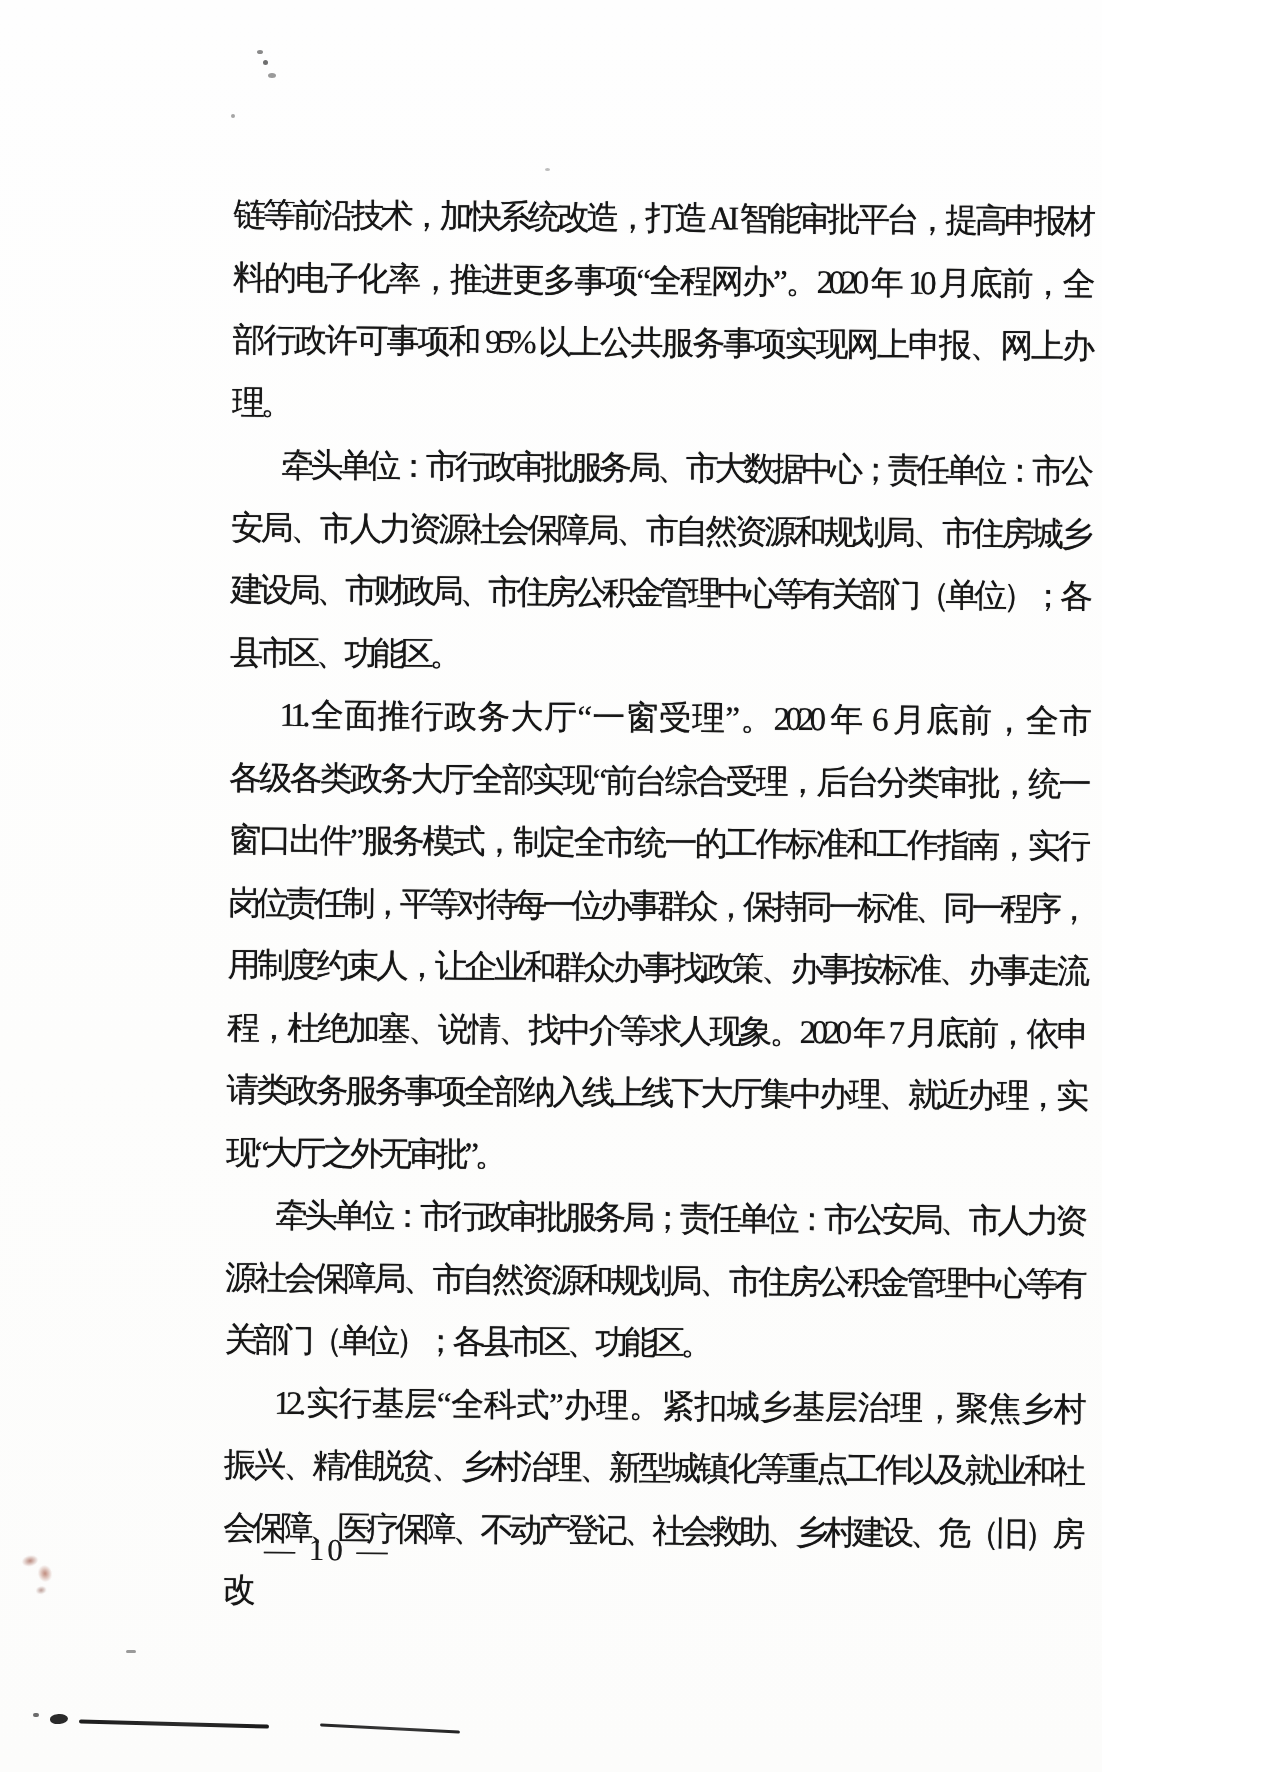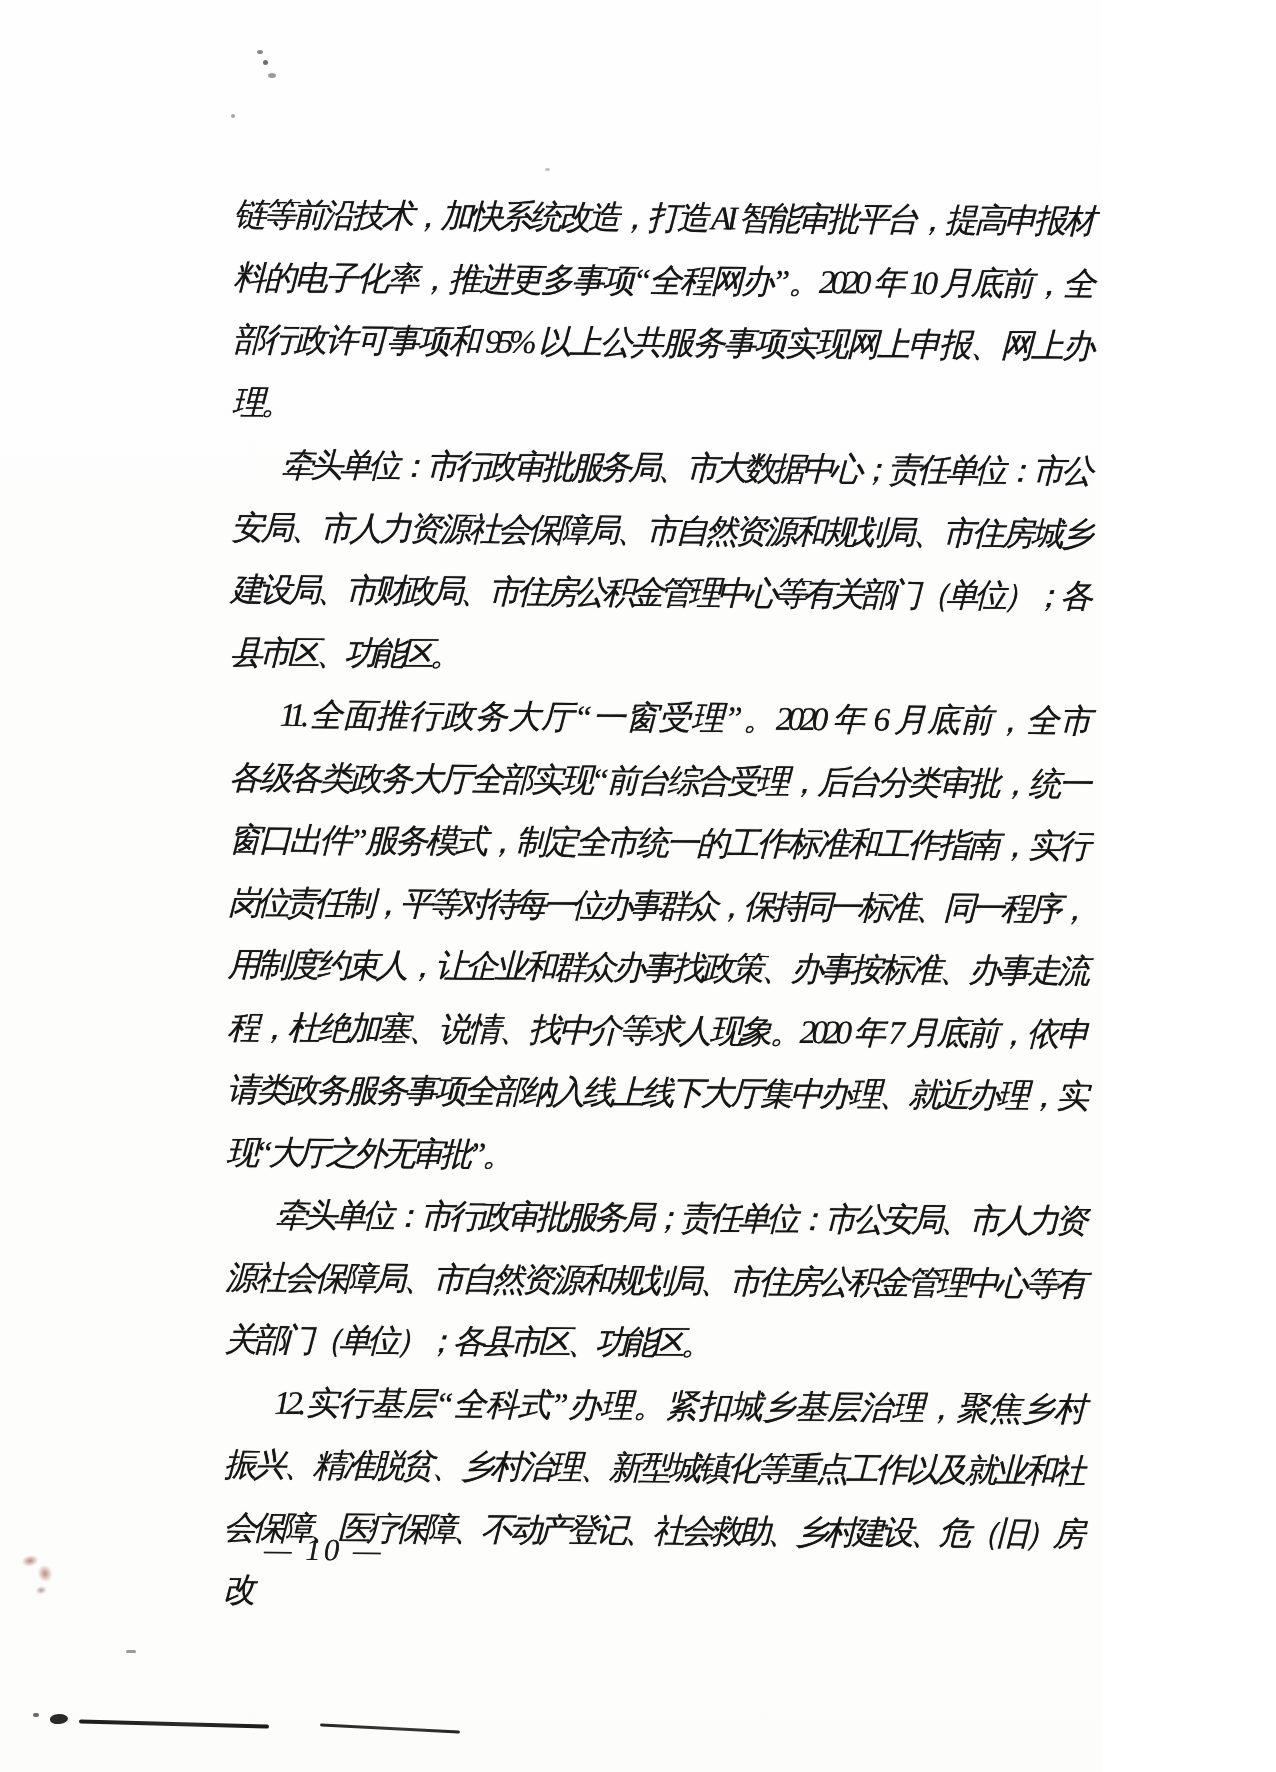--- a/index.html
+++ b/index.html
@@ -7,21 +7,20 @@
     width: 1276px; height: 1772px;
     background: #ffffff;
     font-family: "Liberation Serif", "DejaVu Serif", serif;
     overflow: hidden;
   }
   .page {
     position: relative;
     width: 1102px; height: 1772px;
     background: linear-gradient(180deg, #fefefe 0%, #fdfdfc 60%, #fcfcfb 100%);
     overflow: hidden;
-    font-style: italic;
   }
   .content {
     position: absolute; left: 0; top: 0; right: 0; bottom: 0;
     transform: rotate(0.45deg);
     transform-origin: 50% 52%;
   }
   .textblock {
     position: absolute;
     left: 228px; top: 186px;
     width: 858px;

